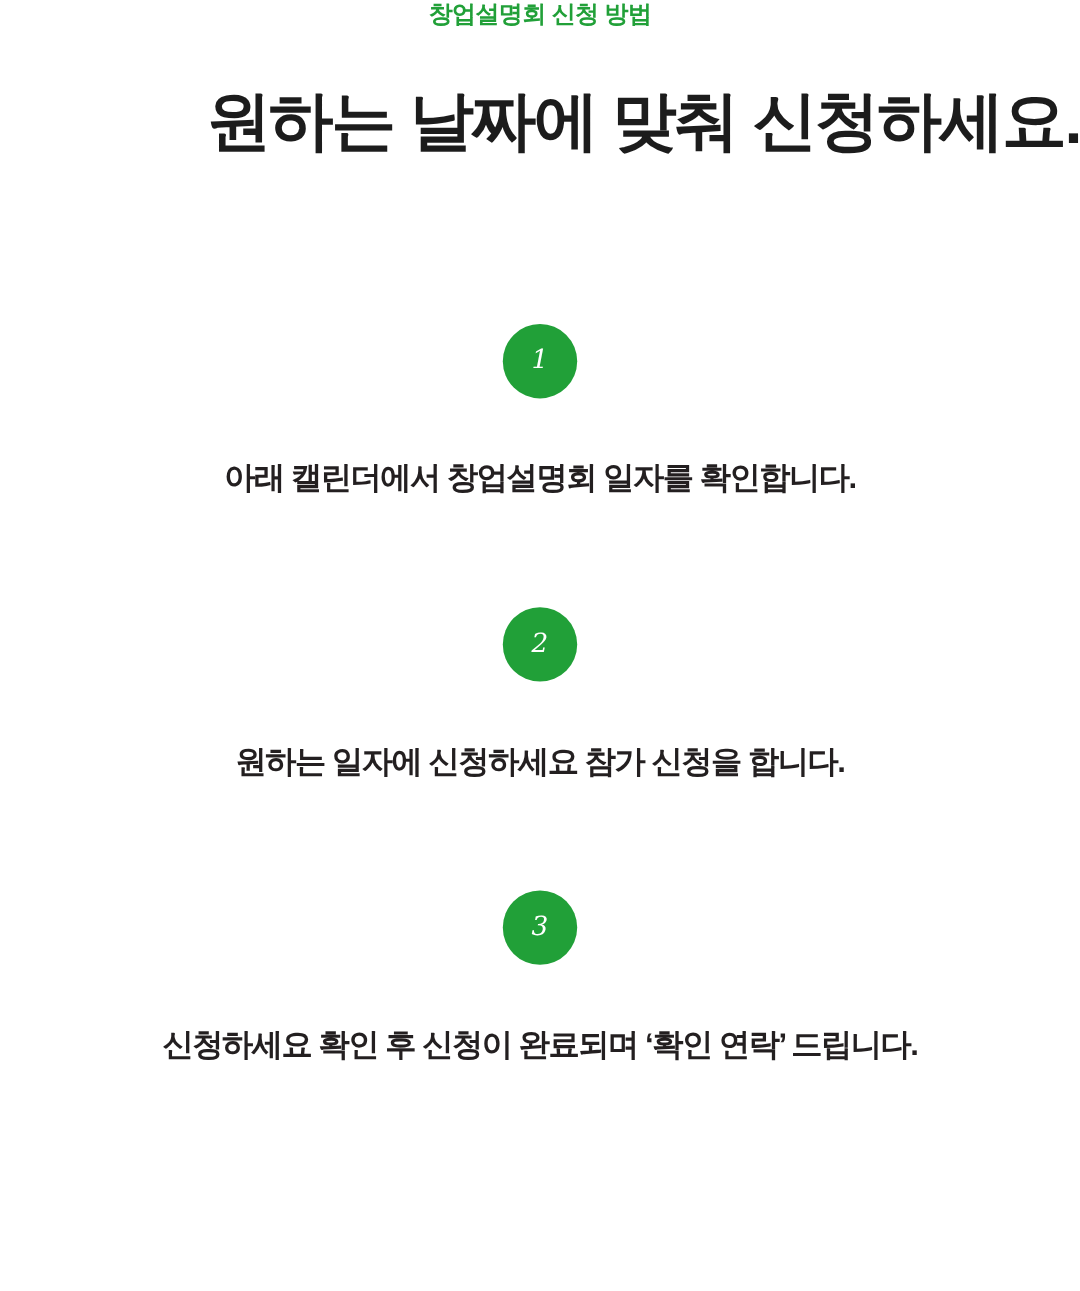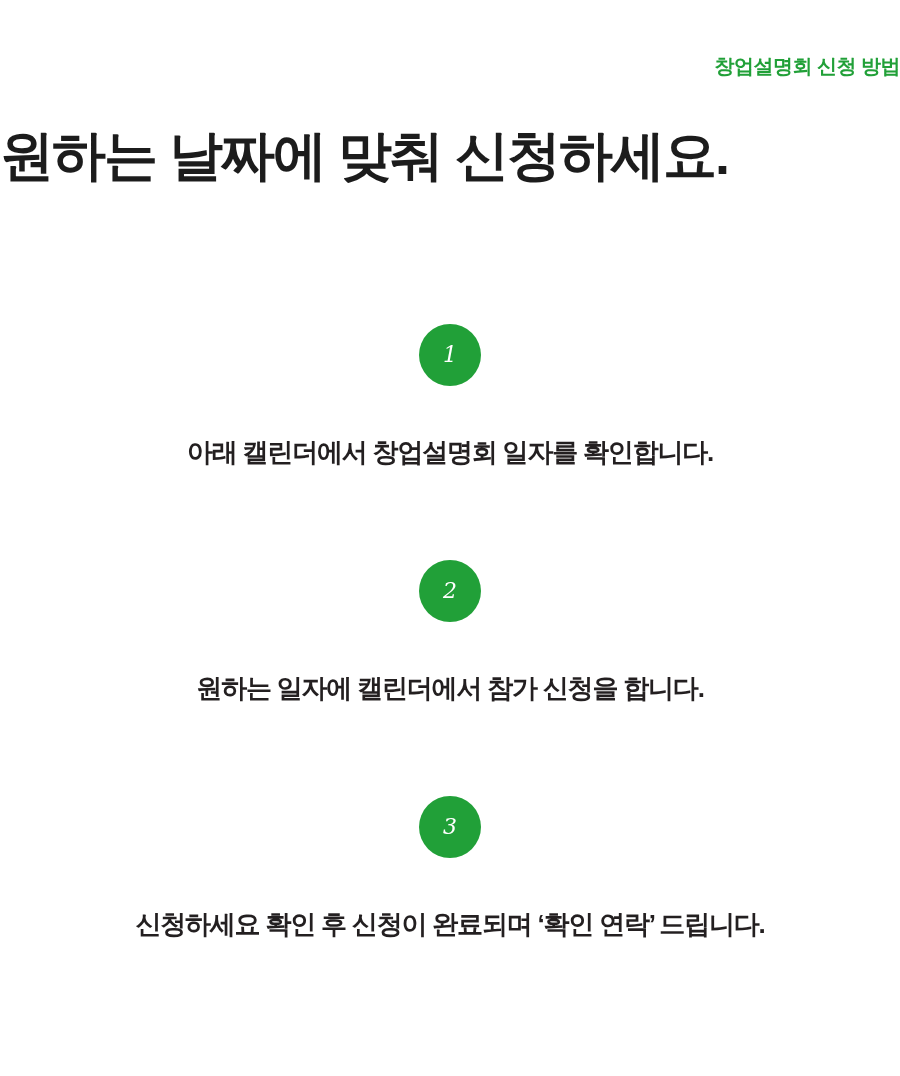--- a/index.html
+++ b/index.html
@@ -16,31 +16,30 @@
   }
 
   .page {
     position: relative;
     width: 900px;
     height: 1076px;
     box-sizing: border-box;
   }
 
   .eyebrow {
-    text-align: right;
+    text-align: center;
     font-size: 20px;
     font-weight: bold;
     color: #21a038;
     letter-spacing: -0.5px;
-    margin-top: 54px;
     line-height: 1.2;
   }
 
   .headline {
-    text-align: left;
+    text-align: right;
     font-size: 54px;
     font-weight: bold;
     color: #1c1c1c;
     letter-spacing: -2px;
     margin-top: 46px;
     line-height: 1.15;
     white-space: nowrap;
   }
 
   .steps {
@@ -96,21 +95,21 @@
 
   <div class="steps">
 
     <div class="step">
       <div class="badge">1</div>
       <div class="step-text">아래 캘린더에서 창업설명회 일자를 확인합니다.</div>
     </div>
 
     <div class="step">
       <div class="badge">2</div>
-      <div class="step-text">원하는 일자에 캘린더에서 참가 신청을 합니다.</div>
+      <div class="step-text">원하는 일자에 신청하세요 참가 신청을 합니다.</div>
     </div>
 
     <div class="step">
       <div class="badge">3</div>
       <div class="step-text">신청하세요 확인 후 신청이 완료되며 ‘확인 연락’ 드립니다.</div>
     </div>
 
   </div>
 </div>
 

